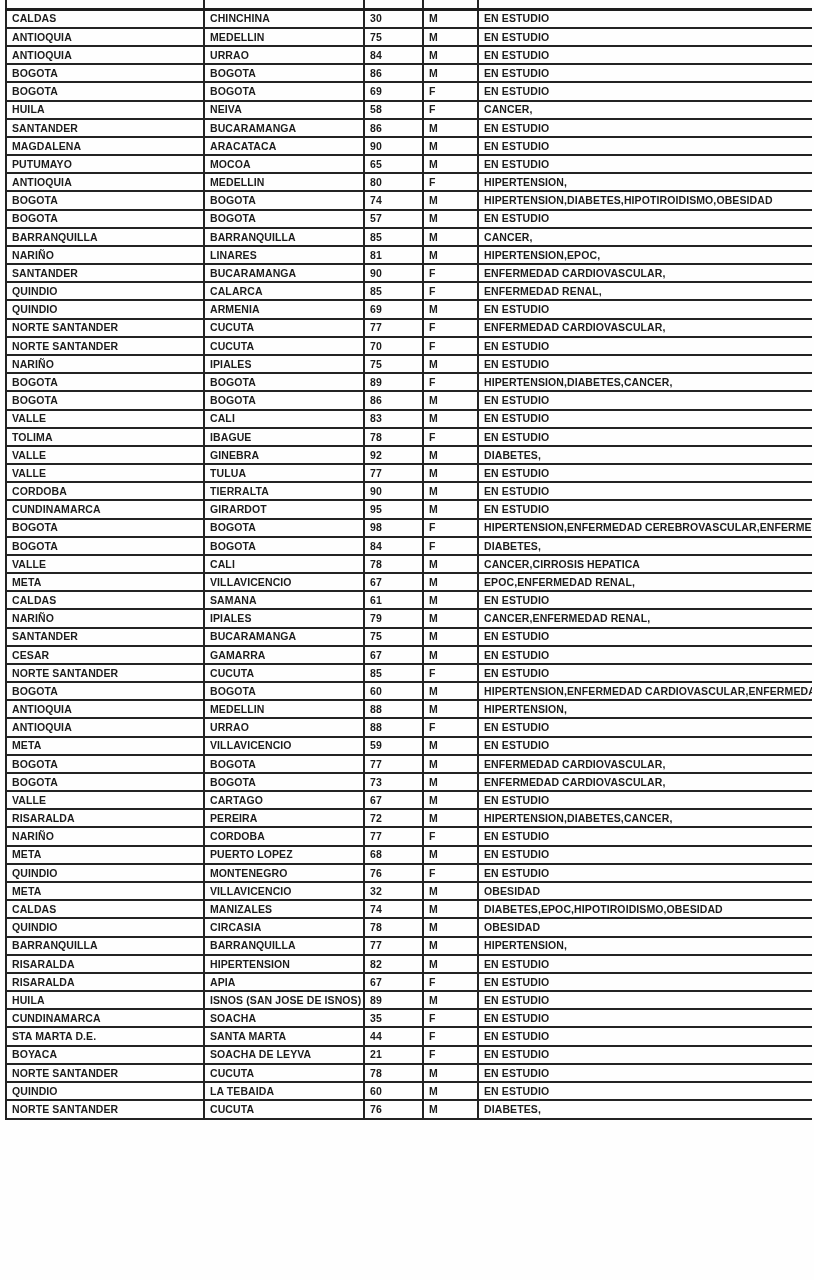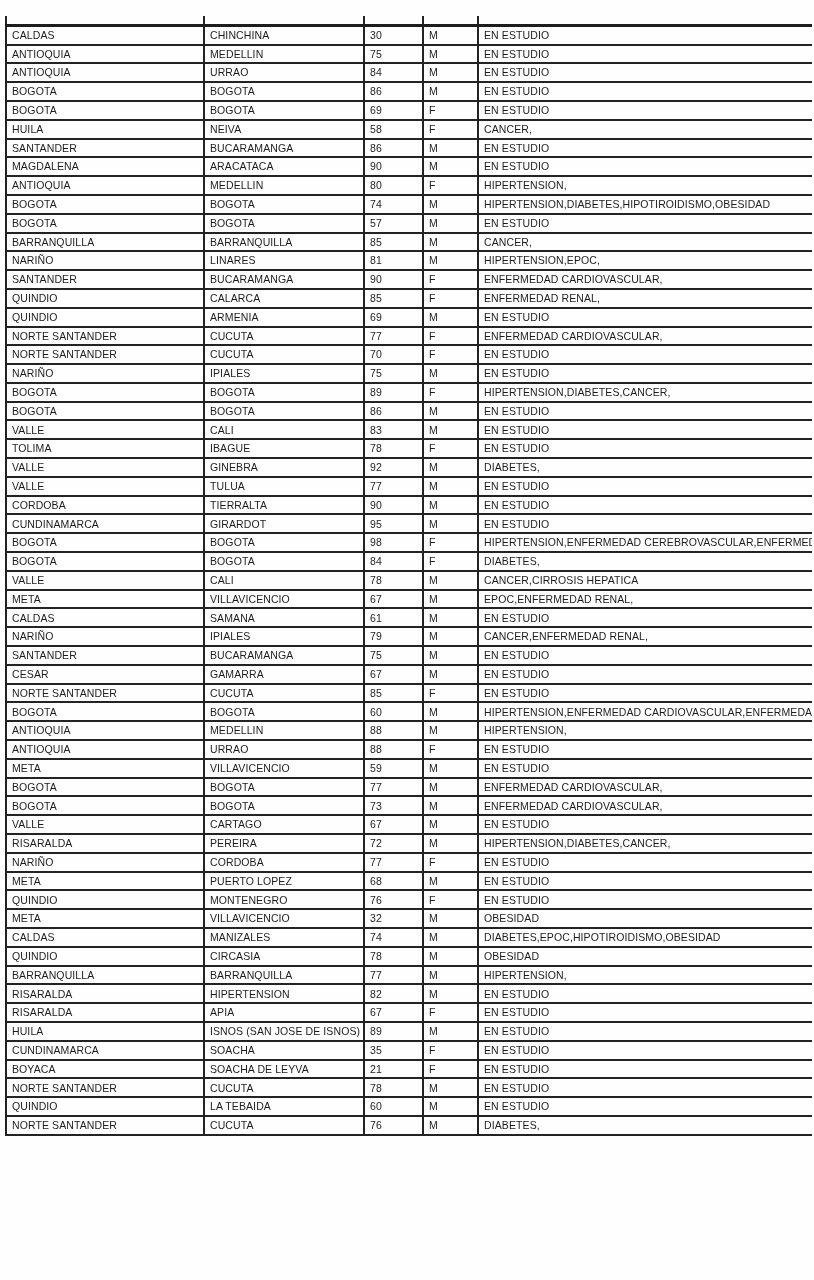--- a/index.html
+++ b/index.html
@@ -11,25 +11,26 @@
     position: relative;
     width: 814px;
     height: 1280px;
     background: #fefefe;
     overflow: hidden;
     font-family: "Liberation Sans", "DejaVu Sans", sans-serif;
   }
   table.data-table {
     position: absolute;
     left: 5px;
-    top: 16px;
+    top: 0;
     width: 806px;
     height: 1120px;
     border-collapse: collapse;
     table-layout: fixed;
+    font-weight: bold;
   }
   table.data-table col.c-dept  { width: 198px; }
   table.data-table col.c-city  { width: 160px; }
   table.data-table col.c-age   { width: 59px;  }
   table.data-table col.c-sex   { width: 55px;  }
   table.data-table col.c-cond  { width: 334px; }
 
   table.data-table td {
     border: 2px solid #232323;
     font-size: 10.5px;
@@ -124,20 +125,27 @@
           <td>EN ESTUDIO</td>
         </tr>
         <tr class="data-row">
           <td>MAGDALENA</td>
           <td>ARACATACA</td>
           <td>90</td>
           <td>M</td>
           <td>EN ESTUDIO</td>
         </tr>
         <tr class="data-row">
+          <td>PUTUMAYO</td>
+          <td>MOCOA</td>
+          <td>65</td>
+          <td>M</td>
+          <td>EN ESTUDIO</td>
+        </tr>
+        <tr class="data-row">
           <td>ANTIOQUIA</td>
           <td>MEDELLIN</td>
           <td>80</td>
           <td>F</td>
           <td>HIPERTENSION,</td>
         </tr>
         <tr class="data-row">
           <td>BOGOTA</td>
           <td>BOGOTA</td>
           <td>74</td>
@@ -449,20 +457,27 @@
           <td>HUILA</td>
           <td>ISNOS (SAN JOSE DE ISNOS)</td>
           <td>89</td>
           <td>M</td>
           <td>EN ESTUDIO</td>
         </tr>
         <tr class="data-row">
           <td>CUNDINAMARCA</td>
           <td>SOACHA</td>
           <td>35</td>
+          <td>F</td>
+          <td>EN ESTUDIO</td>
+        </tr>
+        <tr class="data-row">
+          <td>STA MARTA D.E.</td>
+          <td>SANTA MARTA</td>
+          <td>44</td>
           <td>F</td>
           <td>EN ESTUDIO</td>
         </tr>
         <tr class="data-row">
           <td>BOYACA</td>
           <td>SOACHA DE LEYVA</td>
           <td>21</td>
           <td>F</td>
           <td>EN ESTUDIO</td>
         </tr>

